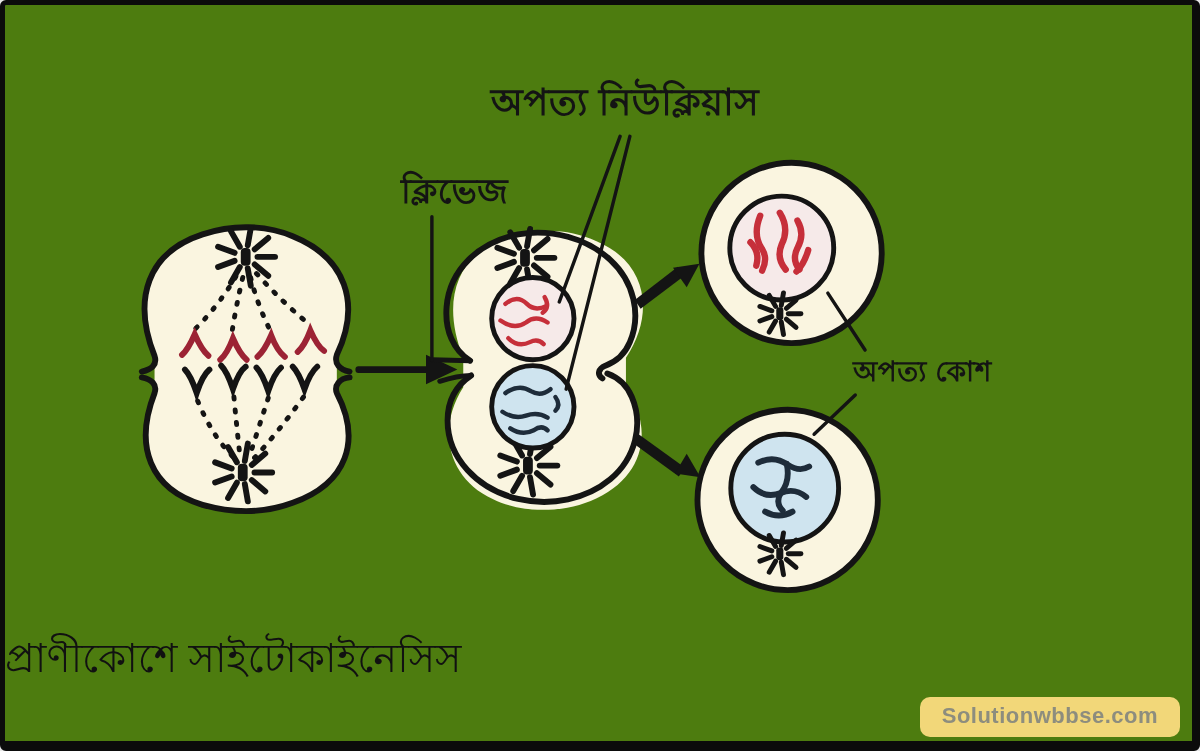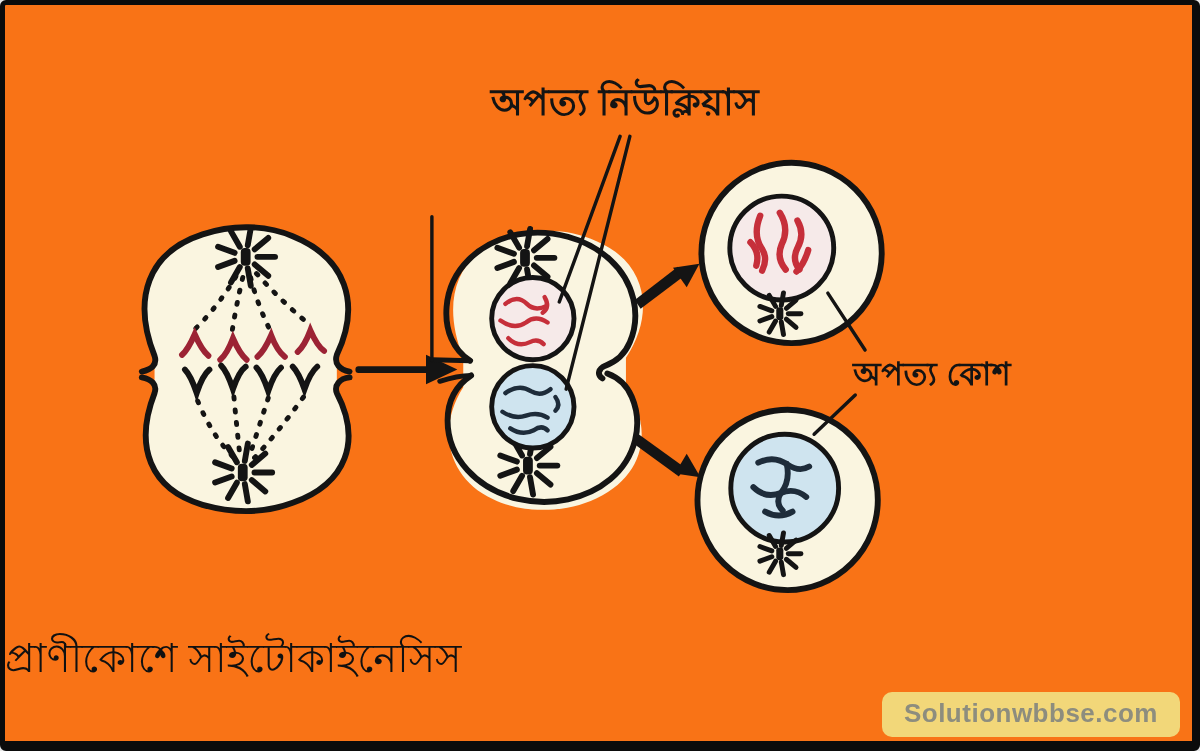--- a/index.html
+++ b/index.html
@@ -1,53 +1,53 @@
 <!DOCTYPE html>
 <html><head>
 <meta charset="utf-8">
 <style>
   html,body{margin:0;padding:0;background:#e8e8e8;}
   .stage{
     position:relative;
     width:1200px;height:751px;
     box-sizing:border-box;
-    background:#f97316;
+    background:#4d7c0f;
     border-style:solid;
     border-color:#0b0b0b;
     border-width:5px 8px 10px 5px;
     border-radius:6px;
     overflow:hidden;
     font-family:"Liberation Sans", sans-serif;
   }
   .diagram-svg{position:absolute;left:0;top:0;width:100%;height:100%;}
   .bn-label{
     position:absolute;
     color:#141414;
     font-weight:700;
     line-height:1.1;
     white-space:nowrap;
     letter-spacing:0.5px;
   }
   .lbl-daughter-nucleus{left:455px;top:78px;width:330px;text-align:center;font-size:37px;}
   .lbl-cleavage{left:396px;top:168px;width:140px;text-align:left;font-size:34px;}
-  .lbl-daughter-cell{left:848px;top:352px;width:200px;text-align:left;font-size:32px;}
+  .lbl-daughter-cell{left:848px;top:352px;width:200px;text-align:left;font-size:28px;}
   .caption{
     position:absolute;
     left:0;top:622px;width:100%;
     text-align:left;
     font-size:40px;
     font-weight:400;
     color:#111;
   }
   .watermark{
     position:absolute;
     right:12px;bottom:4px;
     padding:6px 22px 8px 22px;
     border-radius:10px;
-    font-size:26px;
+    font-size:22px;
     font-weight:700;
     letter-spacing:0.5px;
   }
 </style>
 </head>
 <body>
 
 <div class="stage">
 
   <svg class="diagram-svg" viewBox="0 0 1200 751">
@@ -174,19 +174,20 @@
       <line x1="622" y1="134" x2="560" y2="303"></line>
       <line x1="632" y1="134" x2="567" y2="392"></line>
       <path d="M 430 216 L 430 362"></path>
       <line x1="872" y1="352" x2="834" y2="294"></line>
       <line x1="862" y1="398" x2="820" y2="438"></line>
     </g>
   </svg>
 
   <div class="bn-label lbl-daughter-nucleus">অপত্য নিউক্লিয়াস</div>
 
+  <div class="bn-label lbl-cleavage">ক্লিভেজ</div>
 
   <div class="bn-label lbl-daughter-cell">অপত্য কোশ</div>
 
   <div class="caption">প্রাণীকোশে সাইটোকাইনেসিস</div>
 
   <div class="watermark" id="watermark" style="background: rgb(242, 215, 121); color: rgb(141, 141, 126);">Solutionwbbse.com</div>
 </div>
 
 </body></html>

